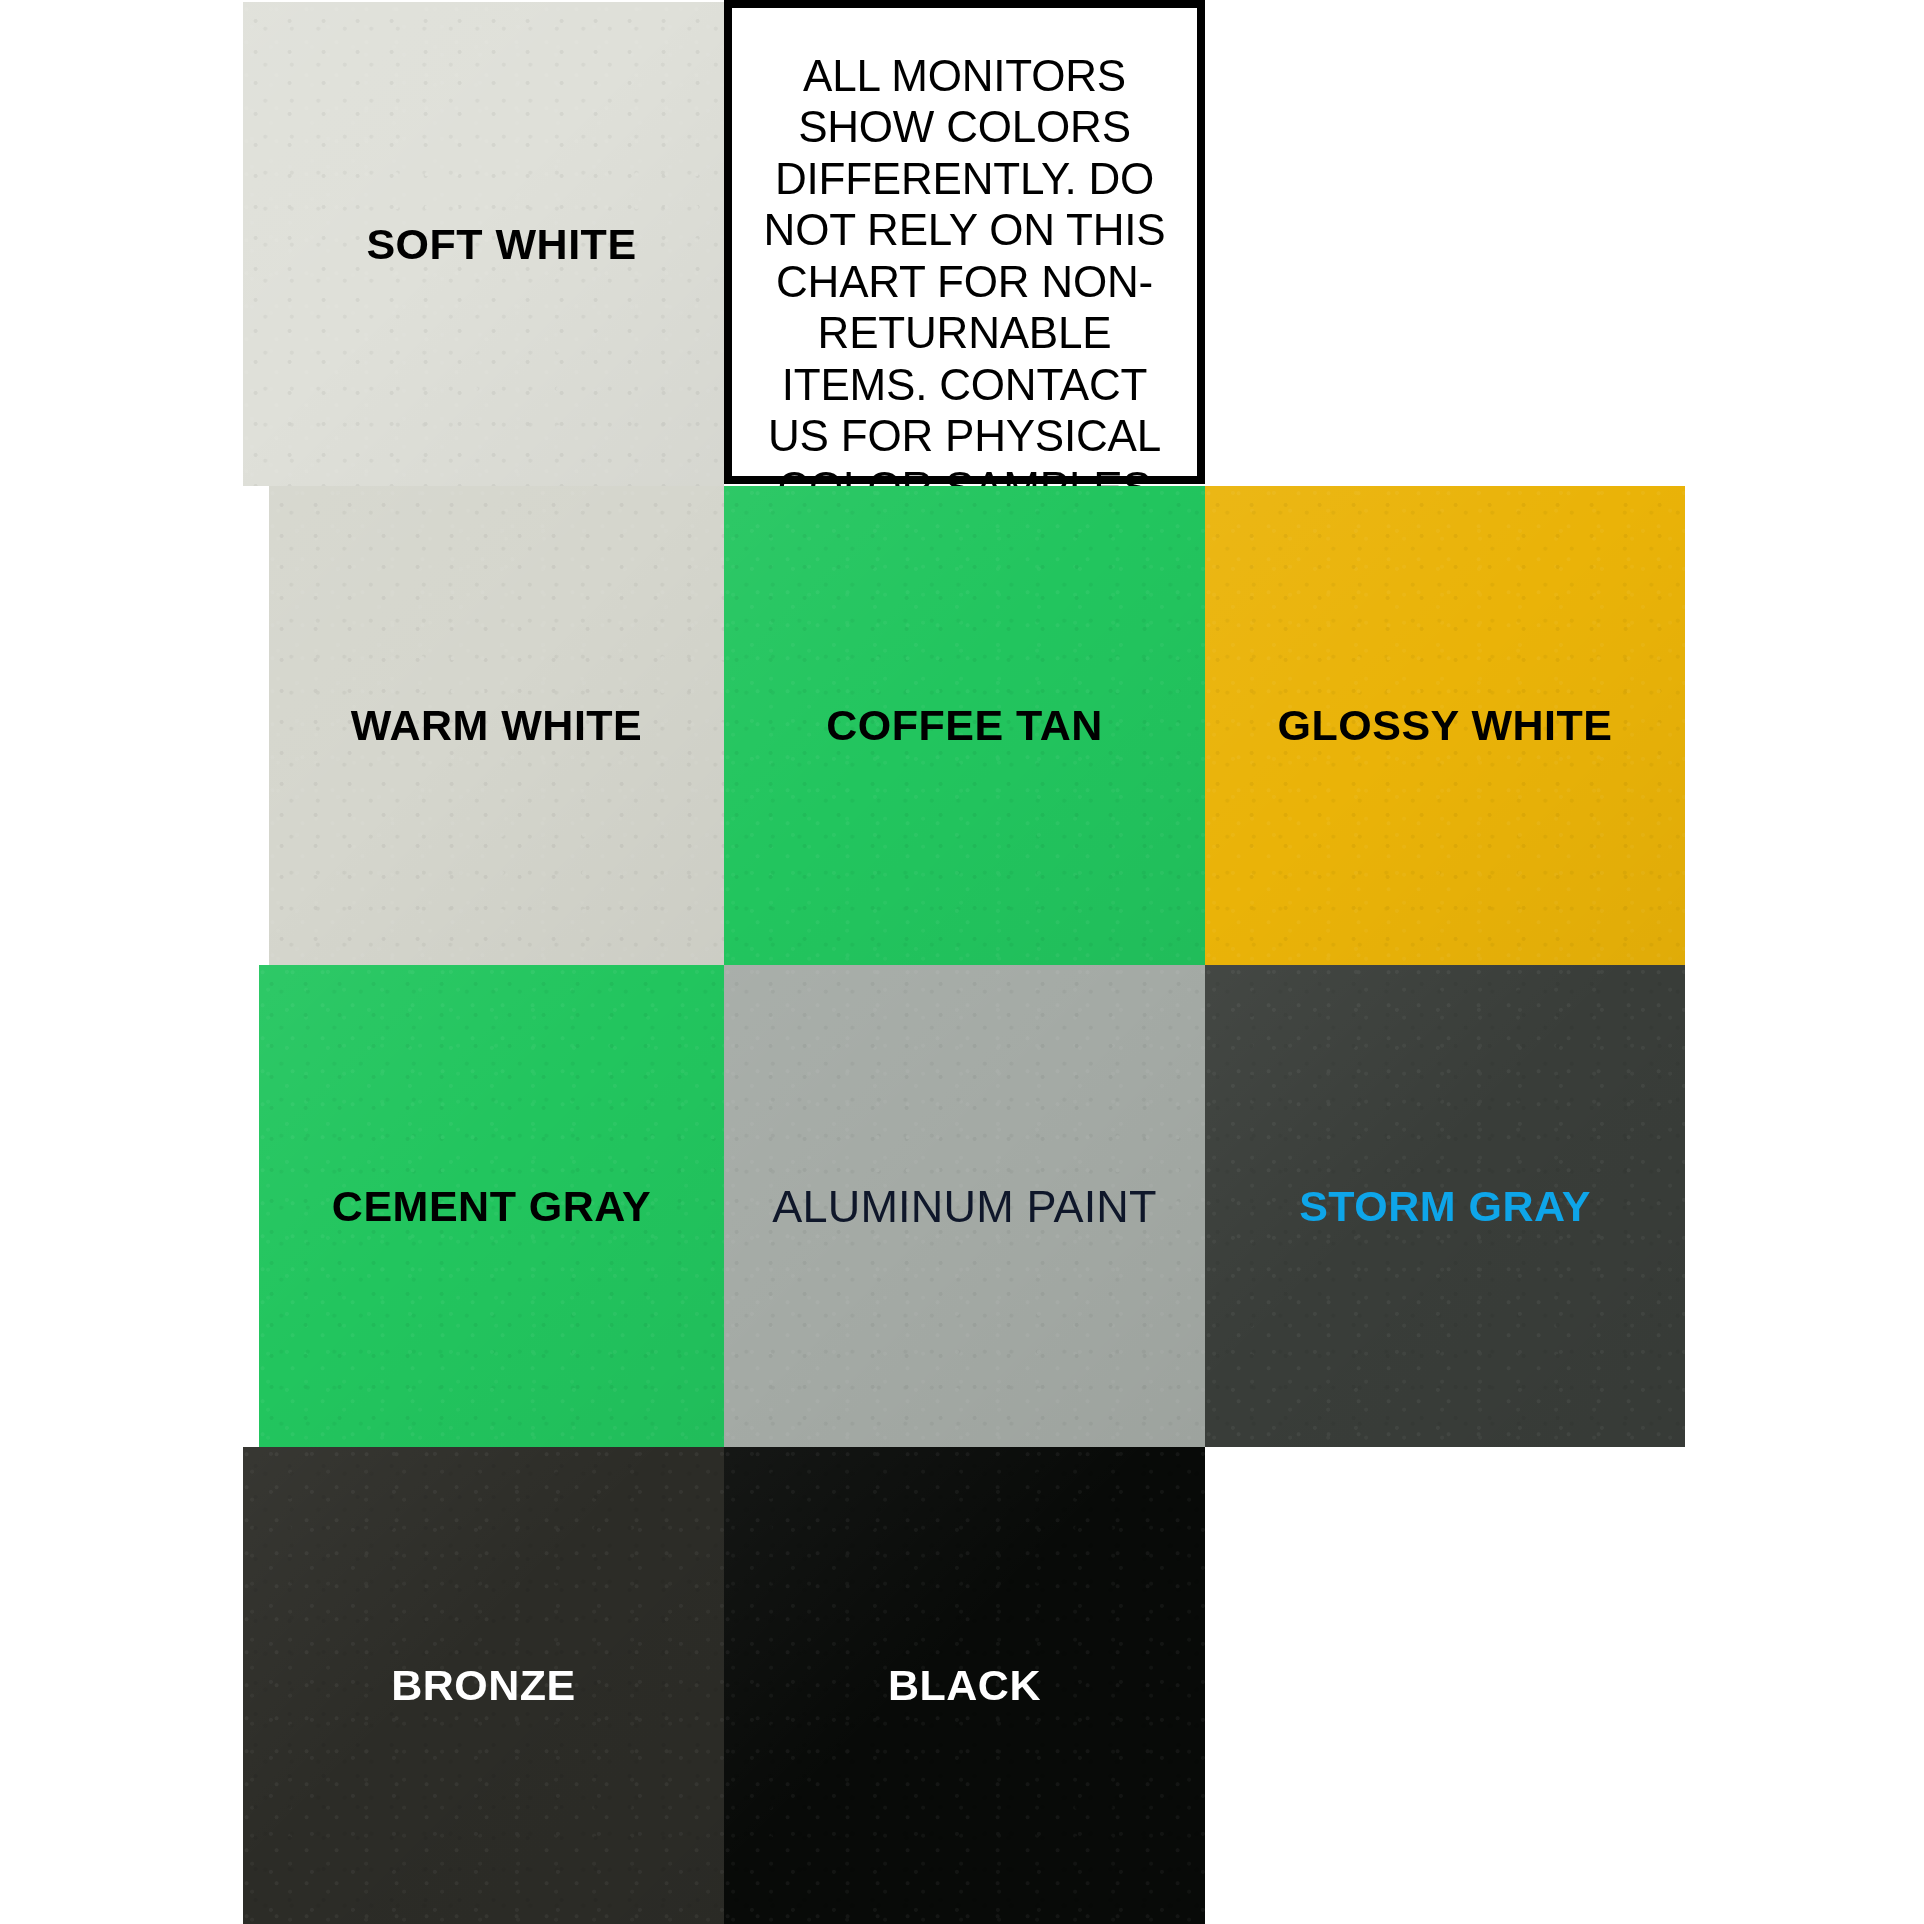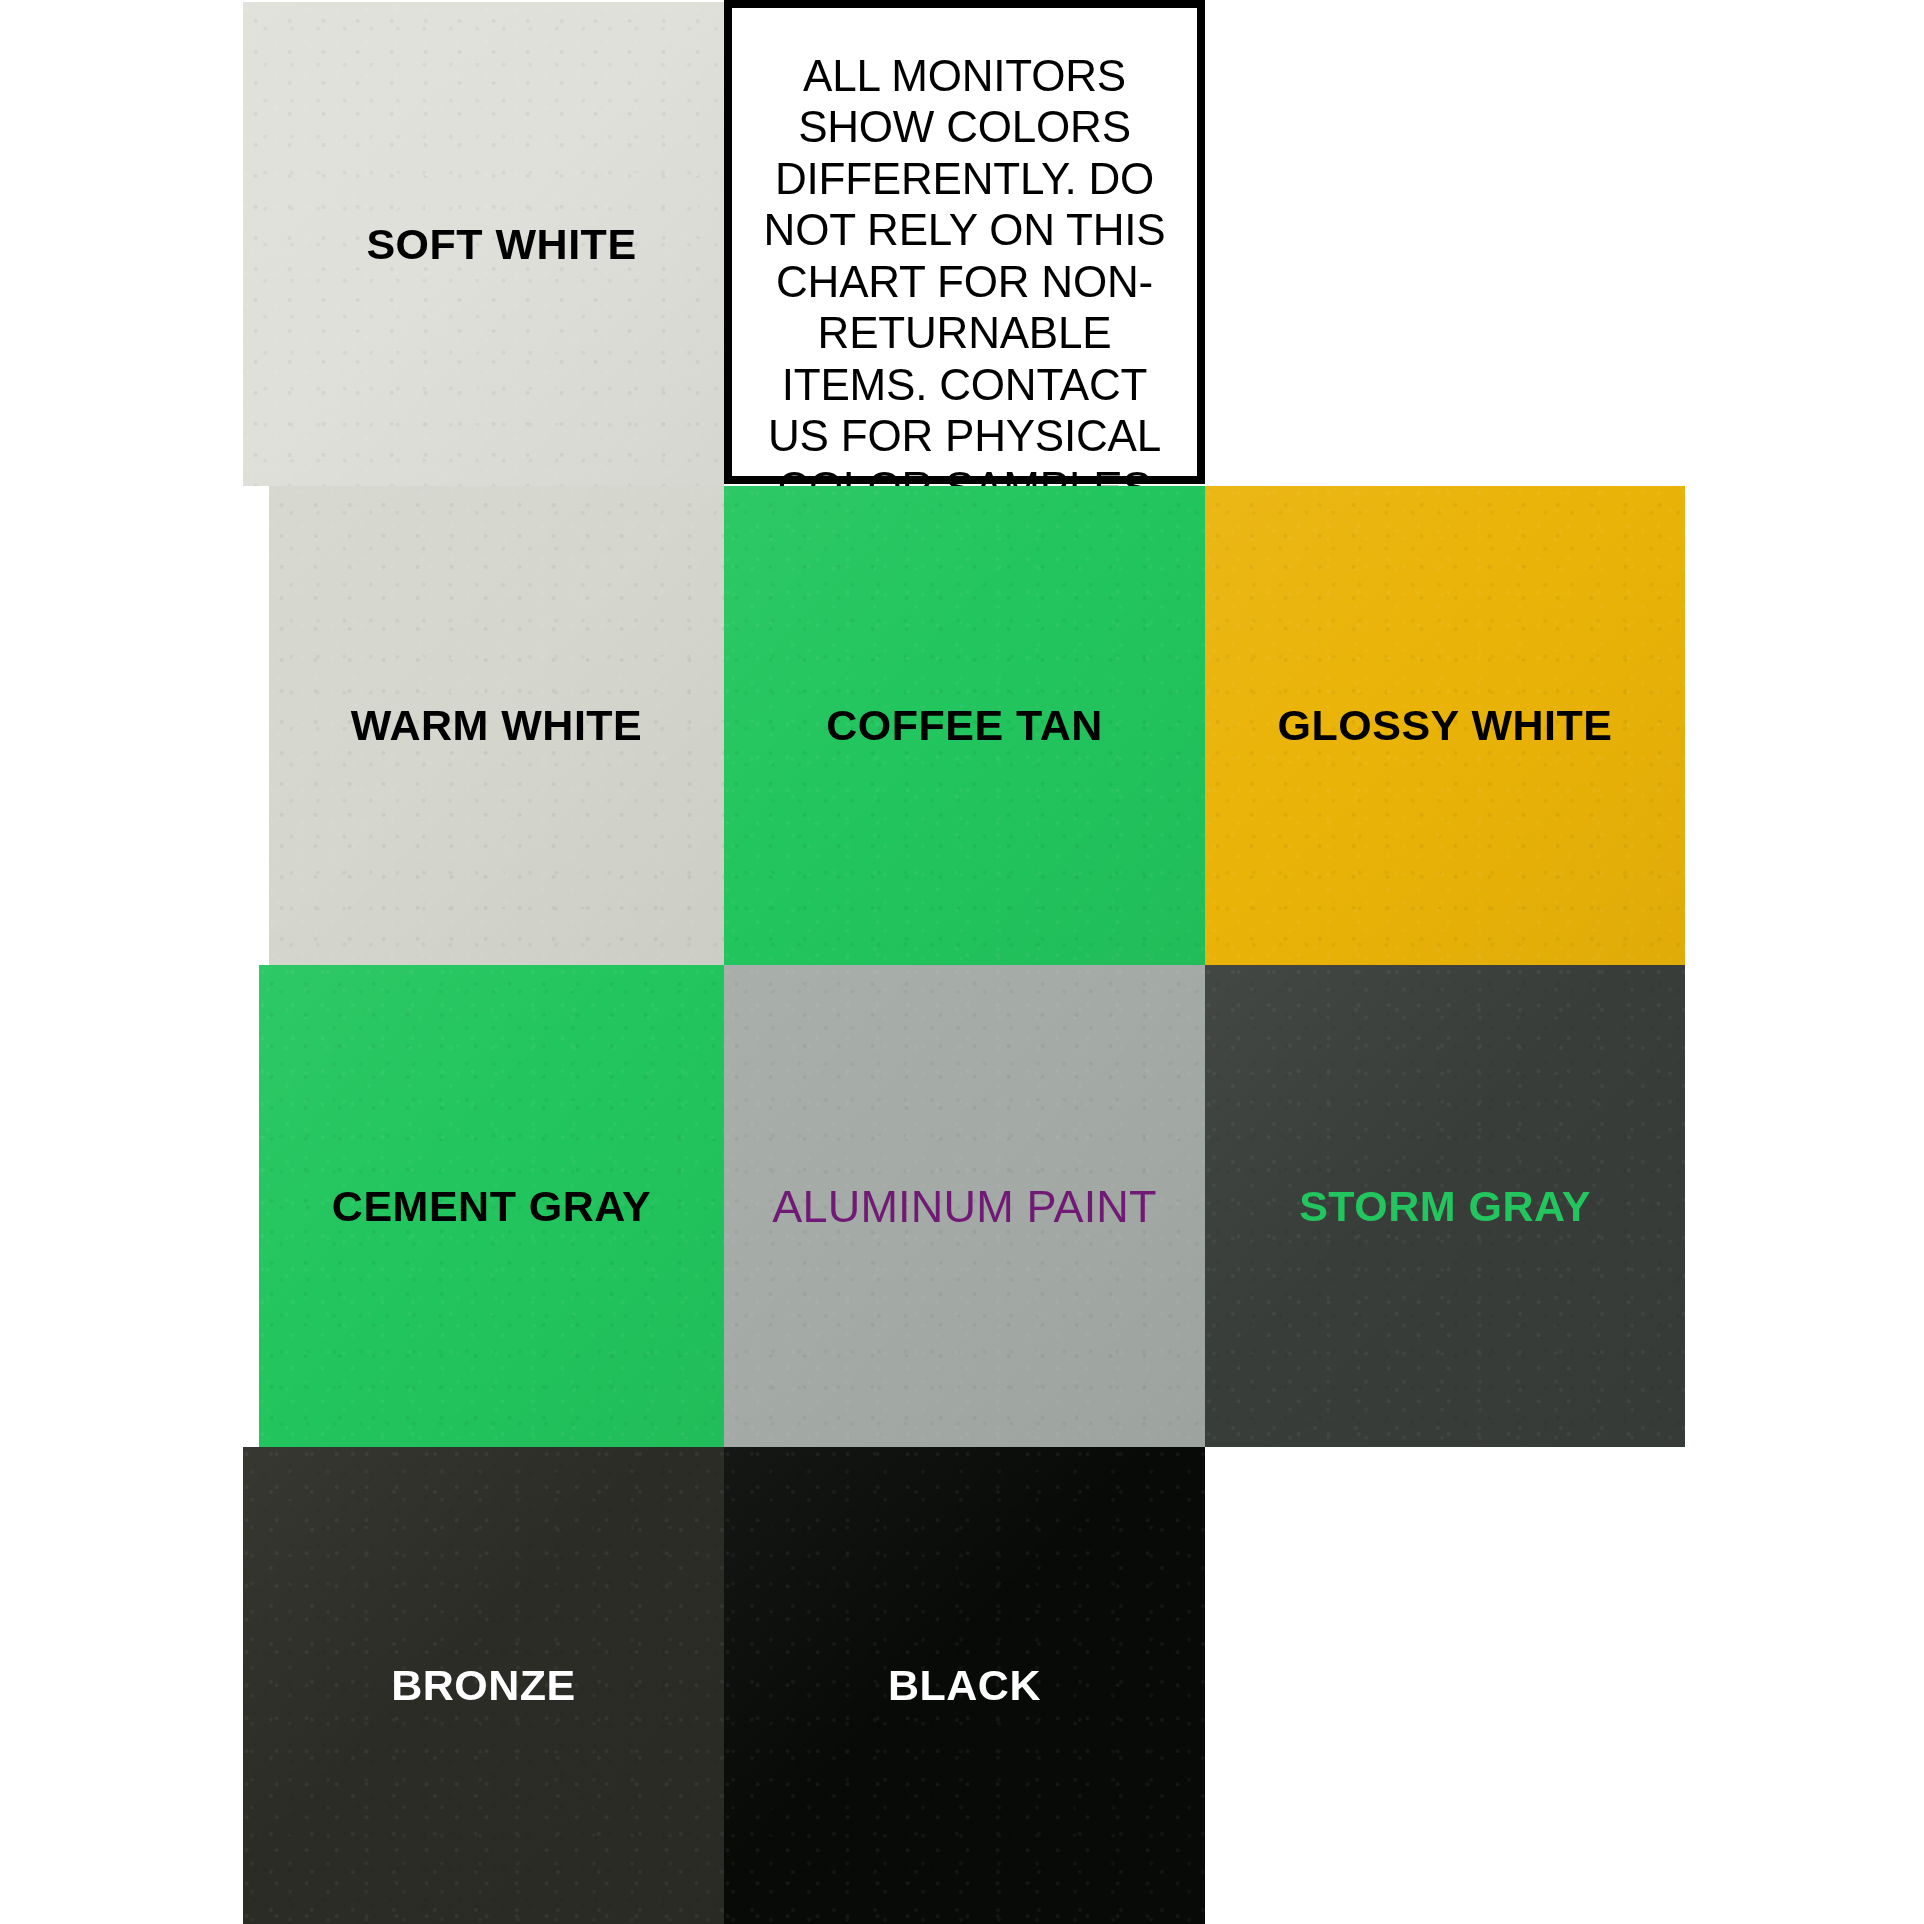--- a/index.html
+++ b/index.html
@@ -155,27 +155,27 @@
 
     <div class="swatch" style="background: #22c55e; margin-left: 16px;">
       <div class="texture"></div>
       <div class="sheen"></div>
       <div class="swatch-label" style="color: rgb(0, 0, 0);">CEMENT GRAY</div>
     </div>
 
     <div class="swatch" style="background: rgb(164, 170, 165);">
       <div class="texture"></div>
       <div class="sheen"></div>
-      <div class="swatch-label light-weight" style="color: #701a75;">ALUMINUM PAINT</div>
+      <div class="swatch-label light-weight" style="color: #0f172a;">ALUMINUM PAINT</div>
     </div>
 
     <div class="swatch" style="background: rgb(57, 61, 57);">
       <div class="texture"></div>
       <div class="sheen"></div>
-      <div class="swatch-label" style="color: #22c55e;">STORM GRAY</div>
+      <div class="swatch-label" style="color: #0ea5e9;">STORM GRAY</div>
     </div>
 
     <div class="swatch" style="background: rgb(44, 44, 39);">
       <div class="texture"></div>
       <div class="sheen"></div>
       <div class="swatch-label" style="color: rgb(255, 255, 255);">BRONZE</div>
     </div>
 
     <div class="swatch" style="background: rgb(8, 10, 8);">
       <div class="texture"></div>

